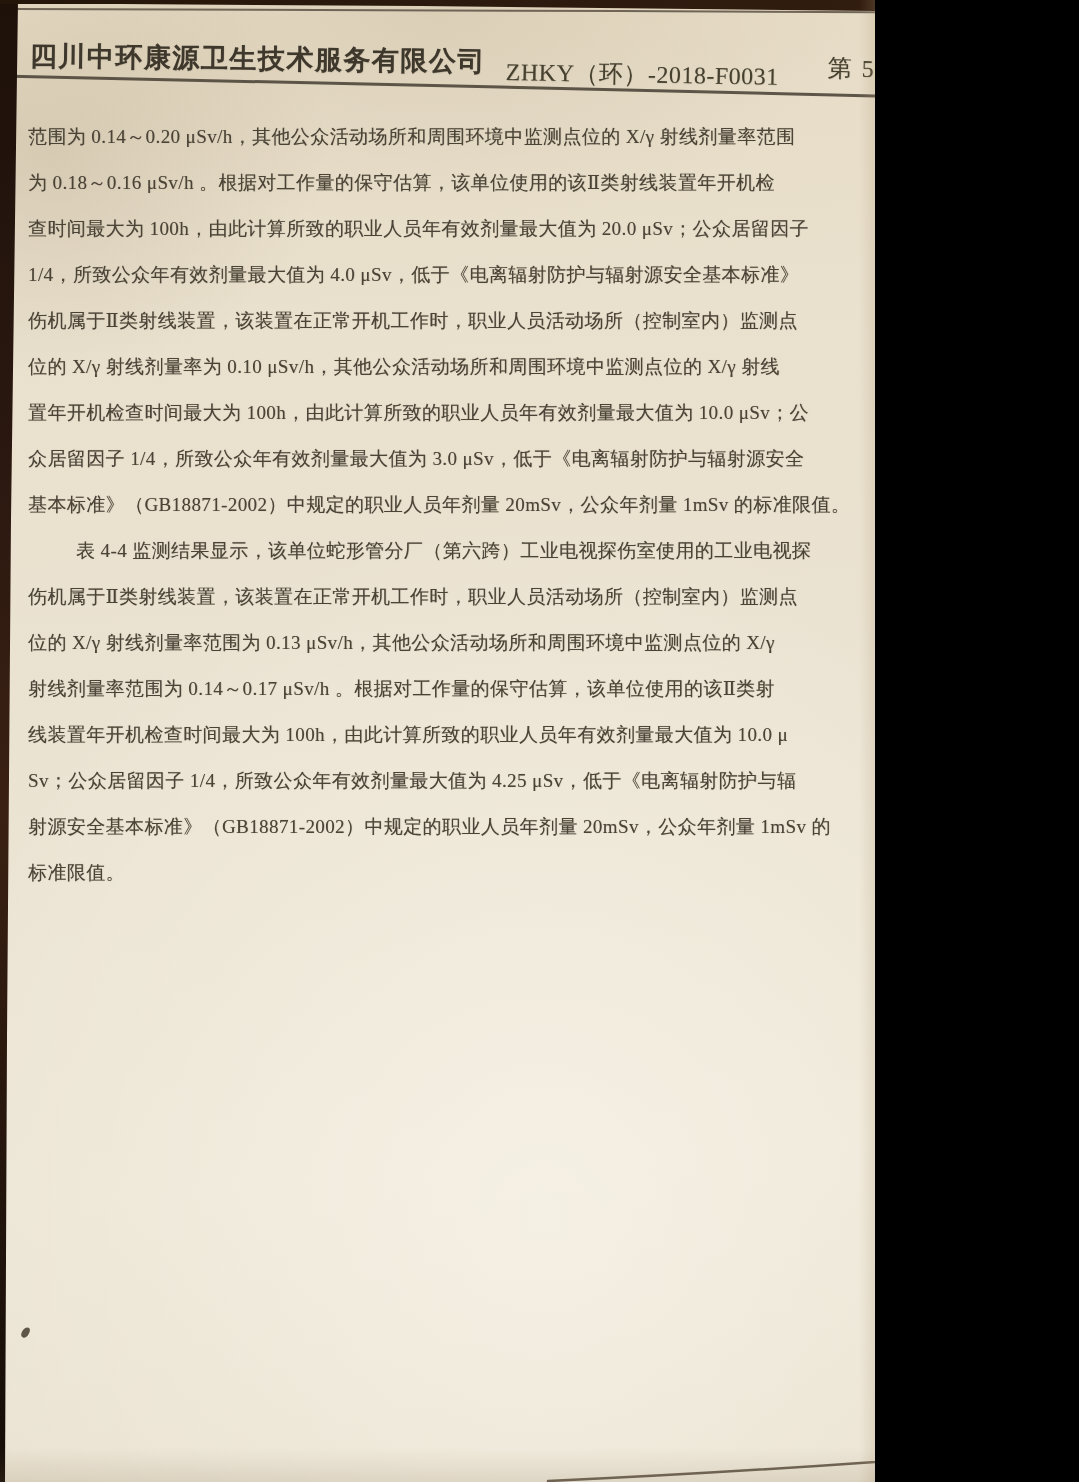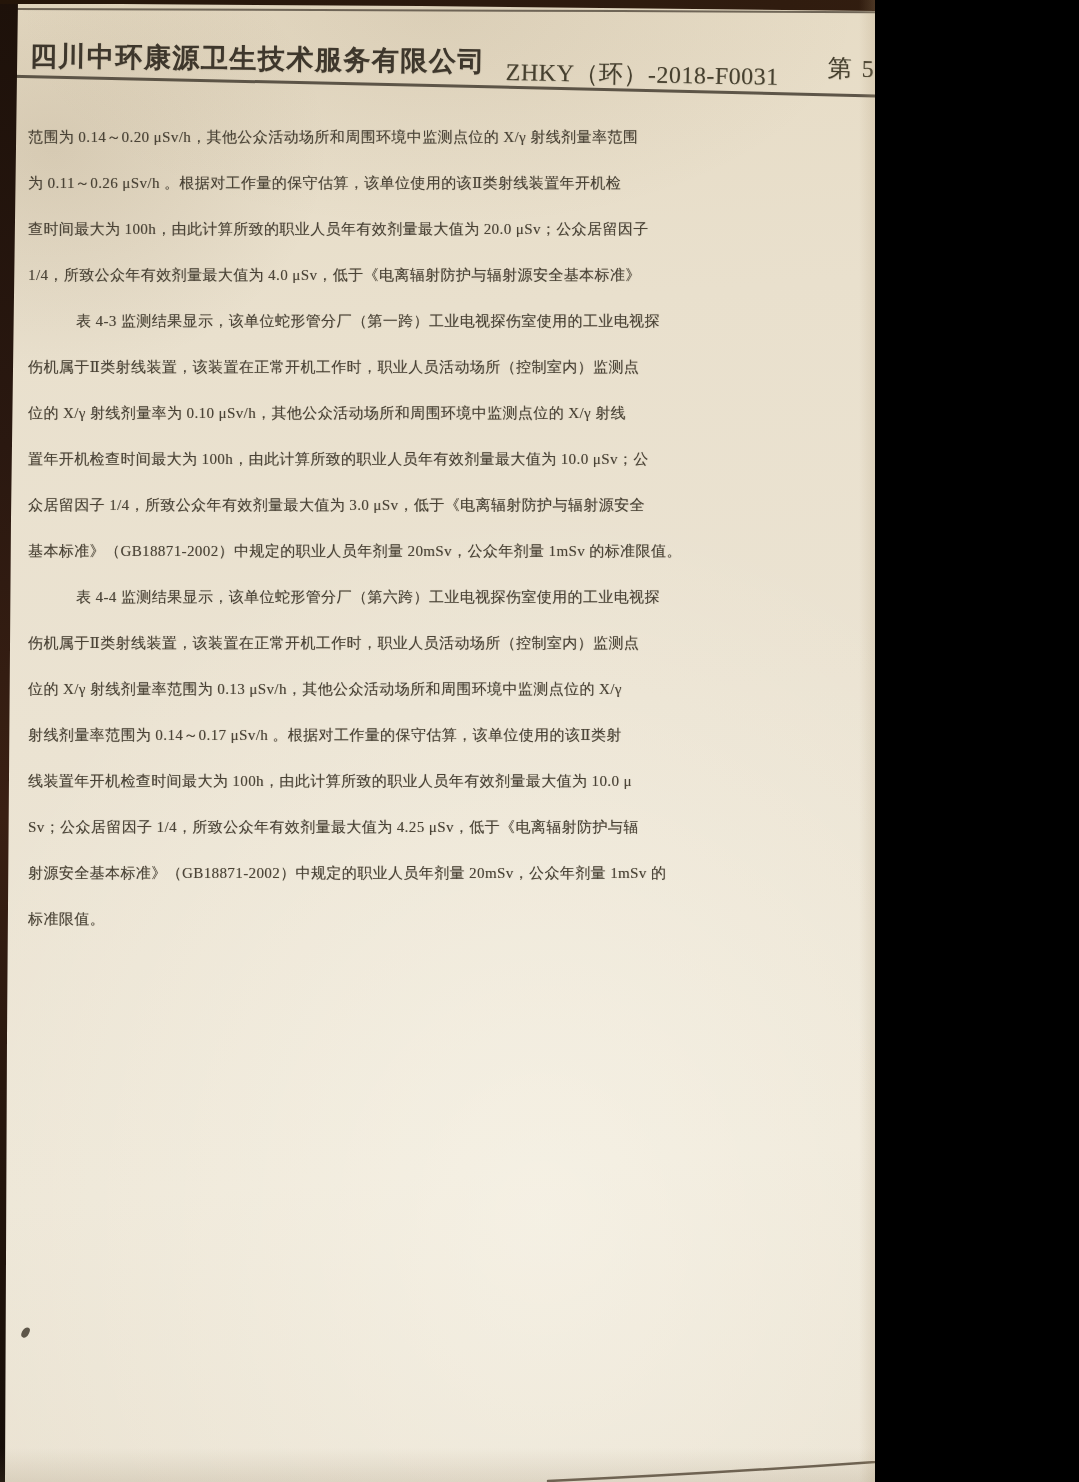--- a/index.html
+++ b/index.html
@@ -55,21 +55,21 @@
   .header-pageinfo{
     position:absolute;left:828px;top:52px;
     font-size:24px;color:#46402f;letter-spacing:2px;
     transform:rotate(1.2deg);transform-origin:left top;
     text-shadow:0.4px 0.4px 0.8px rgba(70,64,47,0.3);
     white-space:nowrap;
   }
 
   .body-text{
     position:absolute;left:28px;top:114px;width:992px;
-    font-size:15px;color:#4a4336;letter-spacing:0.4px;
+    font-size:19px;color:#4a4336;letter-spacing:0.4px;
     text-shadow:0.35px 0.35px 0.8px rgba(74,67,54,0.4);
   }
   .tline{height:46px;line-height:46px;white-space:nowrap;}
   .tline.para-start{padding-left:48px;}
 
   svg.overlay{position:absolute;left:0;top:0;pointer-events:none;}
 
   .ink-speck{
     position:absolute;left:22px;top:1327px;width:7px;height:11px;
     background:#3a3226;border-radius:60% 40% 55% 45%;
@@ -85,25 +85,24 @@
 <body>
 
 <div class="photo">
 
   <div class="header-company">四川中环康源卫生技术服务有限公司</div>
   <div class="header-docno">ZHKY（环）-2018-F0031</div>
   <div class="header-pageinfo">第 5 页共 5 页</div>
 
   <div class="body-text">
     <div class="tline">范围为 0.14～0.20 μSv/h，其他公众活动场所和周围环境中监测点位的 X/γ 射线剂量率范围</div>
-    <div class="tline">为 0.11～0.26 μSv/h 。根据对工作量的保守估算，该单位使用的该Ⅱ类射线装置年开机检</div>
+    <div class="tline">为 0.18～0.16 μSv/h 。根据对工作量的保守估算，该单位使用的该Ⅱ类射线装置年开机检</div>
     <div class="tline">查时间最大为 100h，由此计算所致的职业人员年有效剂量最大值为 20.0 μSv；公众居留因子</div>
     <div class="tline">1/4，所致公众年有效剂量最大值为 4.0 μSv，低于《电离辐射防护与辐射源安全基本标准》</div>
 
-    <div class="tline para-start">表 4-3 监测结果显示，该单位蛇形管分厂（第一跨）工业电视探伤室使用的工业电视探</div>
     <div class="tline">伤机属于Ⅱ类射线装置，该装置在正常开机工作时，职业人员活动场所（控制室内）监测点</div>
     <div class="tline">位的 X/γ 射线剂量率为 0.10 μSv/h，其他公众活动场所和周围环境中监测点位的 X/γ 射线</div>
     <div class="tline">置年开机检查时间最大为 100h，由此计算所致的职业人员年有效剂量最大值为 10.0 μSv；公</div>
     <div class="tline">众居留因子 1/4，所致公众年有效剂量最大值为 3.0 μSv，低于《电离辐射防护与辐射源安全</div>
     <div class="tline">基本标准》（GB18871-2002）中规定的职业人员年剂量 20mSv，公众年剂量 1mSv 的标准限值。</div>
 
     <div class="tline para-start">表 4-4 监测结果显示，该单位蛇形管分厂（第六跨）工业电视探伤室使用的工业电视探</div>
     <div class="tline">伤机属于Ⅱ类射线装置，该装置在正常开机工作时，职业人员活动场所（控制室内）监测点</div>
     <div class="tline">位的 X/γ 射线剂量率范围为 0.13 μSv/h，其他公众活动场所和周围环境中监测点位的 X/γ</div>
     <div class="tline">射线剂量率范围为 0.14～0.17 μSv/h 。根据对工作量的保守估算，该单位使用的该Ⅱ类射</div>

